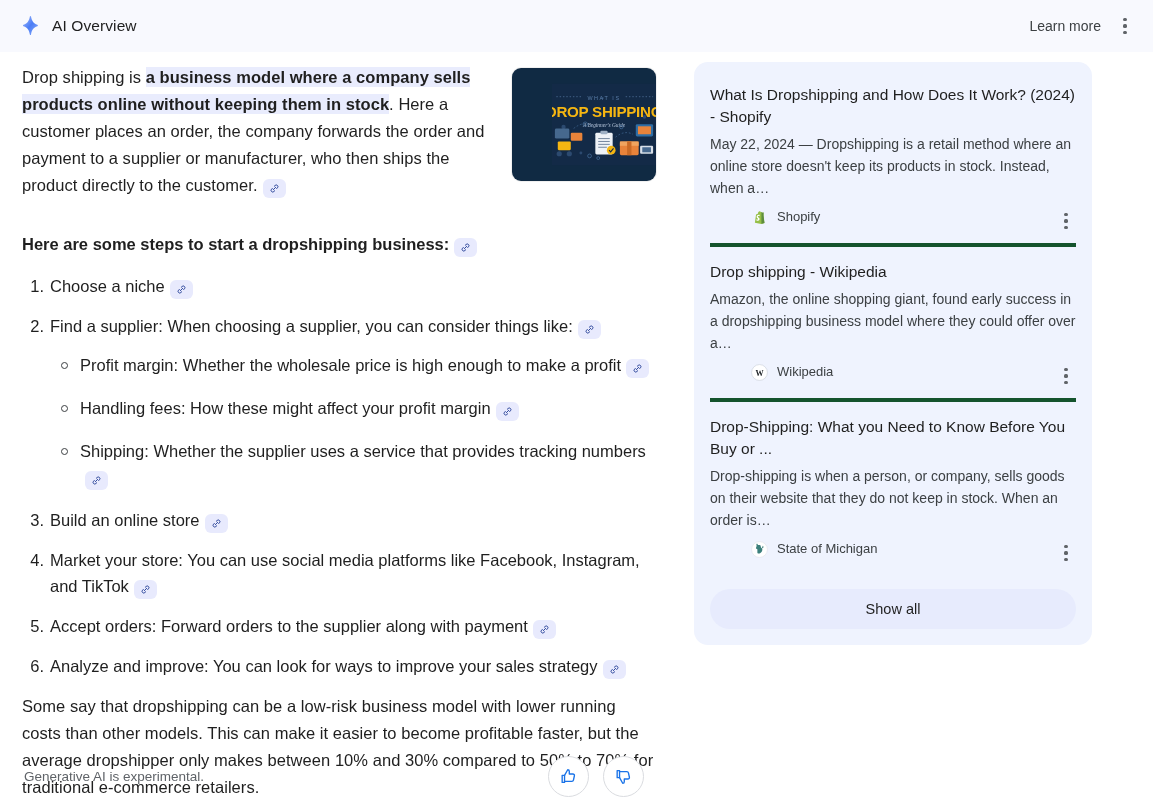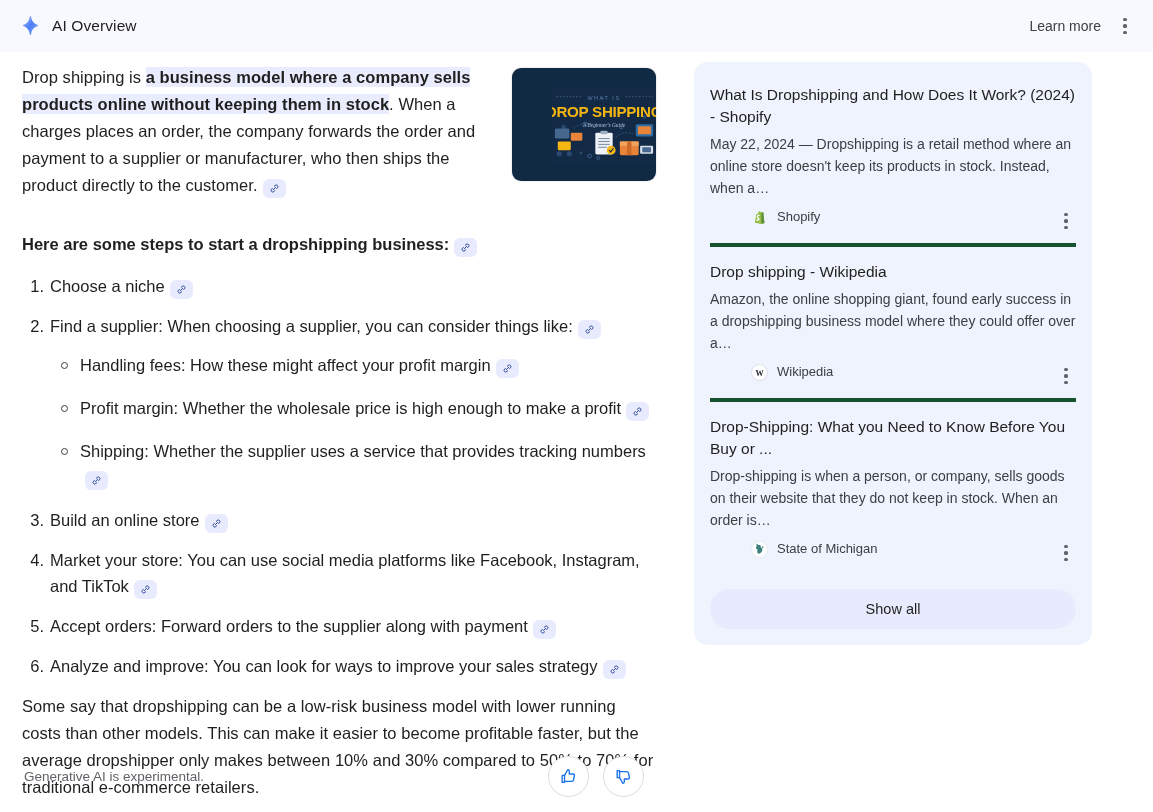--- a/index.html
+++ b/index.html
@@ -347,21 +347,21 @@
             <g fill="none" stroke="#3f6590" stroke-width="1.2">
               <circle cx="46" cy="56" r="3"></circle>
                 <circle cx="96" cy="60" r="2.4"></circle>
               <circle cx="52" cy="100" r="2.6"></circle>
                 <circle cx="64" cy="103" r="2"></circle>
             </g>
           </svg>
         </div>
 
         <p class="para">
-          <span>Drop shipping is </span><span class="hl">a business model where a company sells products online without keeping them in stock</span><span>. When a charges places an order, the company forwards the order and payment to a supplier or manufacturer, who then ships the product directly to the customer.</span><span class="chip">
+          <span>Drop shipping is </span><span class="hl">a business model where a company sells products online without keeping them in stock</span><span>. Here a customer places an order, the company forwards the order and payment to a supplier or manufacturer, who then ships the product directly to the customer.</span><span class="chip">
             <svg viewBox="0 0 24 24" fill="none" stroke="#1f3a93" stroke-width="2" stroke-linecap="round">
               <path d="M9.5 14.5l5-5"></path>
               <path d="M11.5 7.2l1.8-1.8a3.6 3.6 0 0 1 5.1 5.1l-1.8 1.8"></path>
               <path d="M12.5 16.8l-1.8 1.8a3.6 3.6 0 0 1-5.1-5.1l1.8-1.8"></path>
             </svg>
           </span>
         </p>
       </div>
 
       <p class="lead">
@@ -387,30 +387,30 @@
         <li>
           <span>Find a supplier: When choosing a supplier, you can consider things like:</span><span class="chip">
             <svg viewBox="0 0 24 24" fill="none" stroke="#1f3a93" stroke-width="2" stroke-linecap="round">
                 <path d="M9.5 14.5l5-5"></path>
                 <path d="M11.5 7.2l1.8-1.8a3.6 3.6 0 0 1 5.1 5.1l-1.8 1.8"></path>
                 <path d="M12.5 16.8l-1.8 1.8a3.6 3.6 0 0 1-5.1-5.1l1.8-1.8"></path>
               </svg>
           </span>
           <ul class="subs">
             <li>
-              <span>Handling fees: How these might affect your profit margin</span><span class="chip">
+              <span>Profit margin: Whether the wholesale price is high enough to make a profit</span><span class="chip">
                 <svg viewBox="0 0 24 24" fill="none" stroke="#1f3a93" stroke-width="2" stroke-linecap="round">
                     <path d="M9.5 14.5l5-5"></path>
                     <path d="M11.5 7.2l1.8-1.8a3.6 3.6 0 0 1 5.1 5.1l-1.8 1.8"></path>
                     <path d="M12.5 16.8l-1.8 1.8a3.6 3.6 0 0 1-5.1-5.1l1.8-1.8"></path>
                   </svg>
               </span>
             </li>
             <li>
-              <span>Profit margin: Whether the wholesale price is high enough to make a profit</span><span class="chip">
+              <span>Handling fees: How these might affect your profit margin</span><span class="chip">
                 <svg viewBox="0 0 24 24" fill="none" stroke="#1f3a93" stroke-width="2" stroke-linecap="round">
                     <path d="M9.5 14.5l5-5"></path>
                     <path d="M11.5 7.2l1.8-1.8a3.6 3.6 0 0 1 5.1 5.1l-1.8 1.8"></path>
                     <path d="M12.5 16.8l-1.8 1.8a3.6 3.6 0 0 1-5.1-5.1l1.8-1.8"></path>
                   </svg>
               </span>
             </li>
             <li>
               <span>Shipping: Whether the supplier uses a service that provides tracking numbers</span><span class="chip">
                 <svg viewBox="0 0 24 24" fill="none" stroke="#1f3a93" stroke-width="2" stroke-linecap="round">

